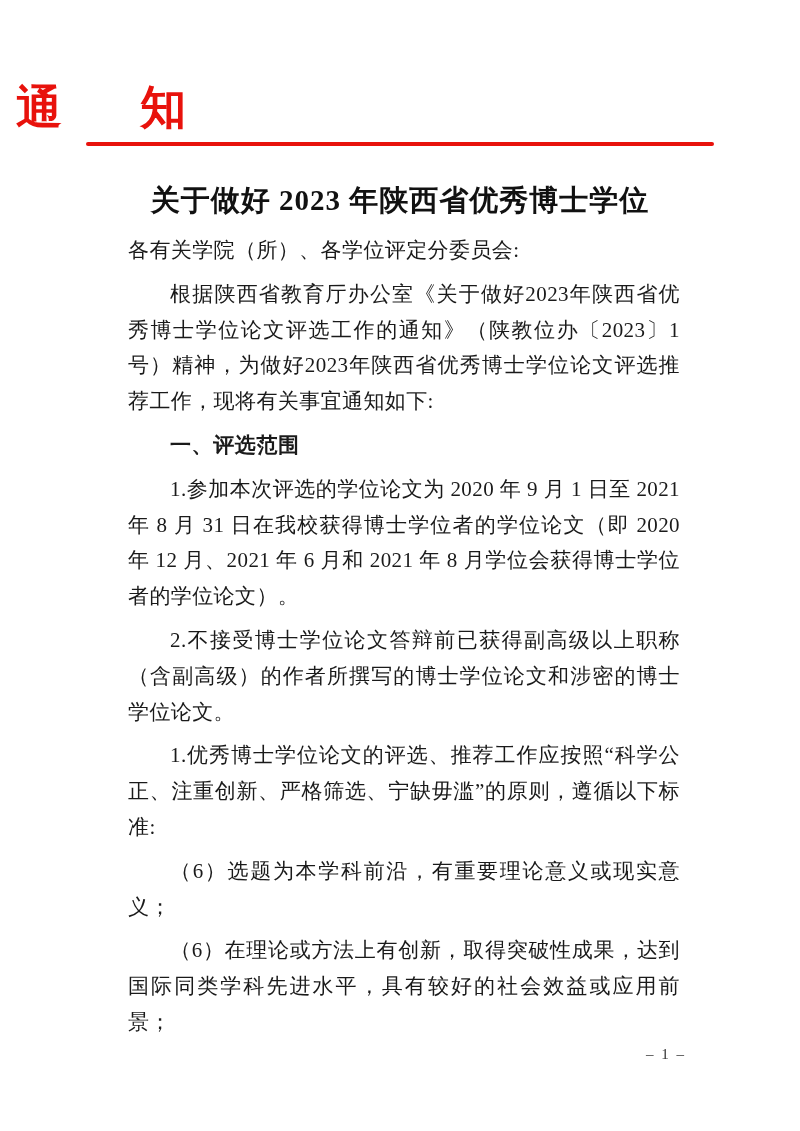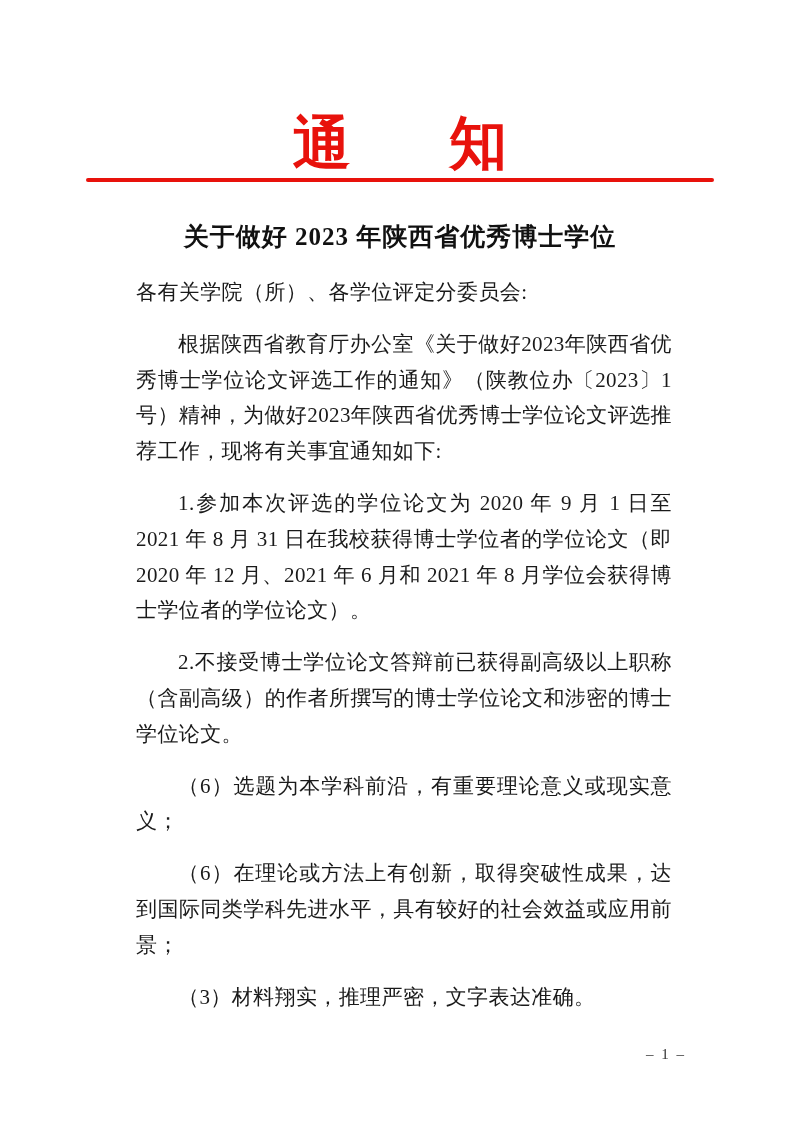--- a/index.html
+++ b/index.html
@@ -8,56 +8,56 @@
     width: 800px;
     height: 1131px;
     margin: 0 auto;
     background: #ffffff;
     overflow: hidden;
     font-family: "Liberation Serif", "DejaVu Serif", serif;
     color: #1a1a1a;
   }
   
   .stamp {
-    margin-top: 116px;
-    text-align: center;
+    margin-top: 80px;
+    text-align: left;
     font-family: "DejaVu Sans", "Liberation Sans", sans-serif;
     font-weight: 900;
-    font-size: 58px;
+    font-size: 46px;
     line-height: 54px;
     letter-spacing: 0.35em;
     color: #e8120c;
     text-indent: 0.35em; 
   }
   .rule {
     margin: 8px auto 0 auto;
     width: 628px;
     height: 4px;
     background: #e8120c;
     border-radius: 2px;
   }
   
   .doc-title {
     margin-top: 32px;
     text-align: center;
     font-weight: bold;
-    font-size: 25px;
+    font-size: 29px;
     line-height: 45px;
     color: #111111;
     letter-spacing: 1px;
   }
   
   .content {
     margin: 10px 112px 0 120px; 
     font-size: 21px;
     line-height: 35.8px;
     text-align: justify;
     letter-spacing: 0.4px;
   }
-  .content p { margin: 16px; padding: 0; }
+  .content p { margin: 8px; padding: 0; }
   .para-indent { text-indent: 2em; }
   .para-flush  { text-indent: 0; }
   .sec-heading {
     text-indent: 2em;
     font-weight: bold;
     font-family: "DejaVu Sans", "Liberation Sans", sans-serif;
     font-size: 21px;
     letter-spacing: 0.6px;
   }
   
@@ -82,29 +82,30 @@
 
   <div class="doc-title">
     <div>关于做好 2023 年陕西省优秀博士学位</div>
   </div>
 
   <div class="content">
     <p class="para-flush">各有关学院（所）、各学位评定分委员会:</p>
 
     <p class="para-indent">根据陕西省教育厅办公室《关于做好2023年陕西省优秀博士学位论文评选工作的通知》（陕教位办〔2023〕1 号）精神，为做好2023年陕西省优秀博士学位论文评选推荐工作，现将有关事宜通知如下:</p>
 
+    <p class="sec-heading">一、评选范围</p>
 
     <p class="para-indent">1.参加本次评选的学位论文为 2020 年 9 月 1 日至 2021 年 8 月 31 日在我校获得博士学位者的学位论文（即 2020 年 12 月、2021 年 6 月和 2021 年 8 月学位会获得博士学位者的学位论文）。</p>
 
     <p class="para-indent">2.不接受博士学位论文答辩前已获得副高级以上职称（含副高级）的作者所撰写的博士学位论文和涉密的博士学位论文。</p>
 
 
+    <p class="para-indent">1.优秀博士学位论文的评选、推荐工作应按照“科学公正、注重创新、严格筛选、宁缺毋滥”的原则，遵循以下标准:</p>
 
     <p class="para-indent">（6）选题为本学科前沿，有重要理论意义或现实意义；</p>
 
     <p class="para-indent">（6）在理论或方法上有创新，取得突破性成果，达到国际同类学科先进水平，具有较好的社会效益或应用前景；</p>
 
-    <p class="para-indent">（3）材料翔实，推理严密，文字表达准确。</p>
   </div>
 
   <div class="page-number">– 1 –</div>
 
 </div>
 
 </body></html>

